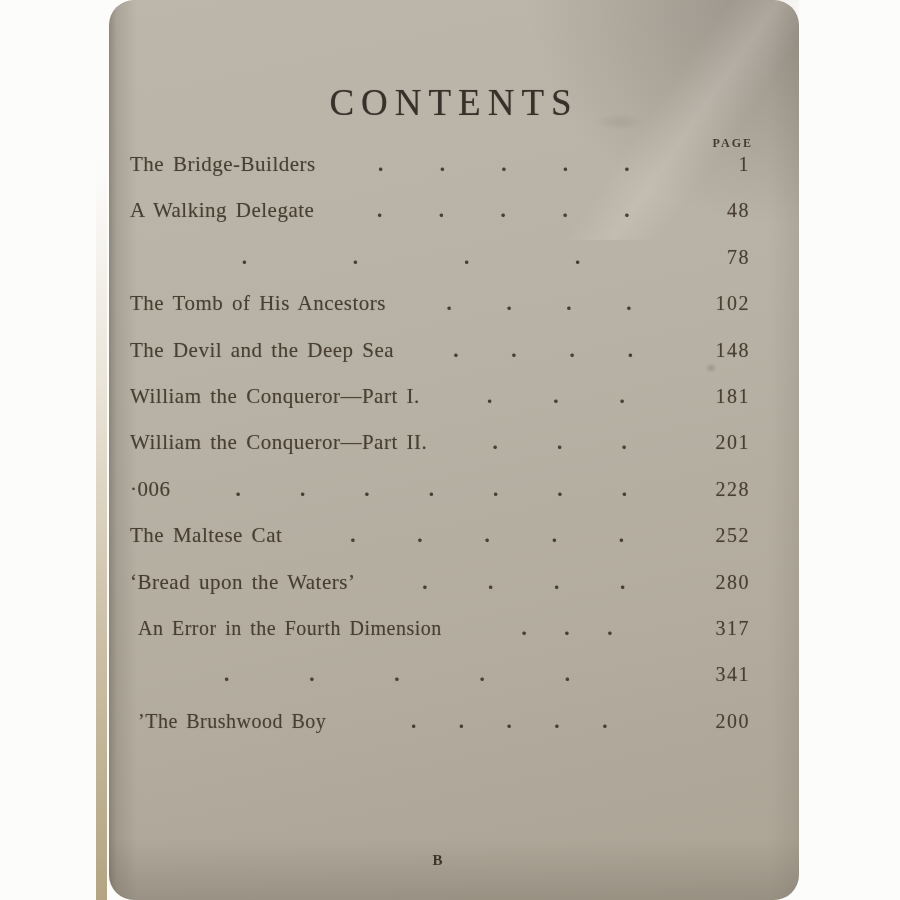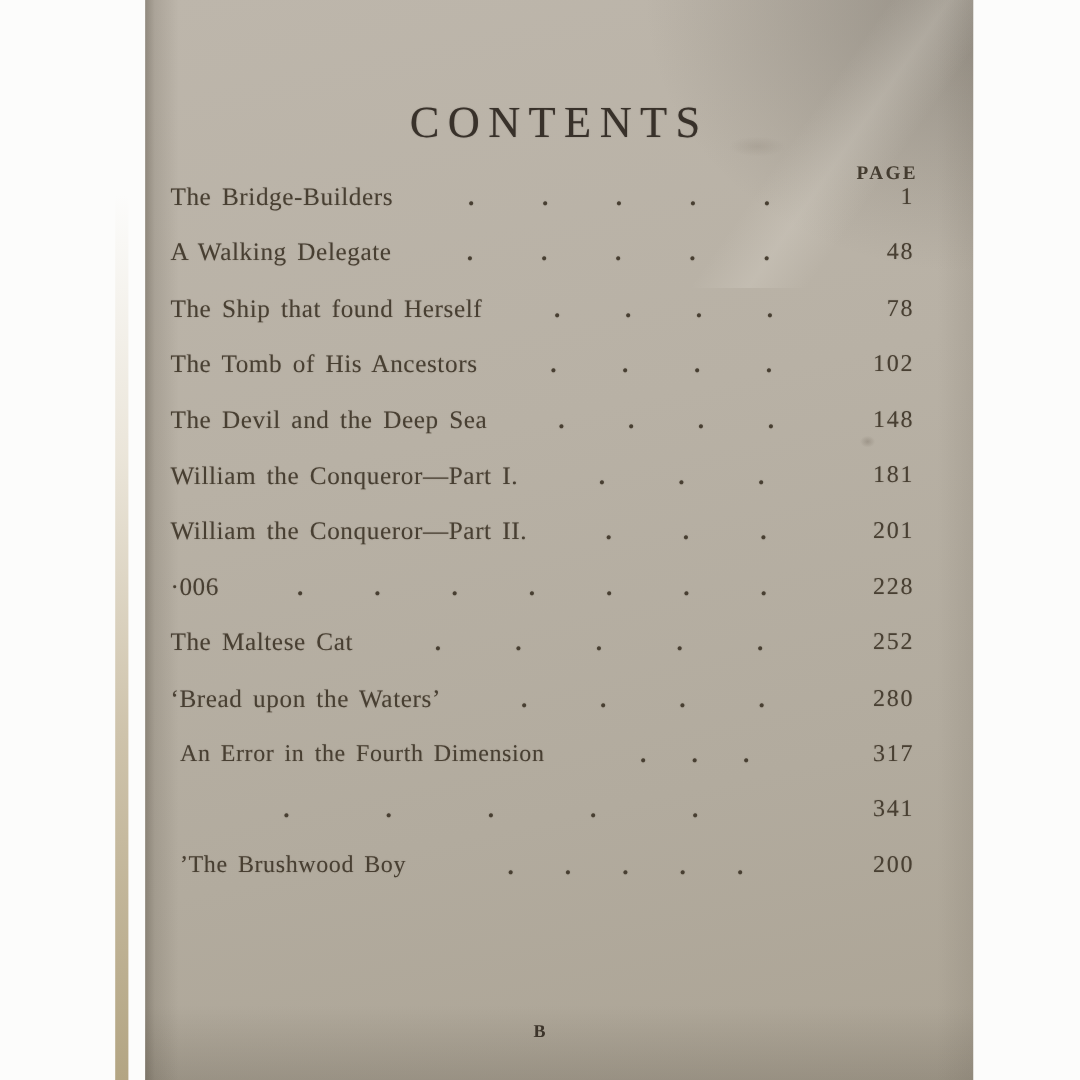--- a/index.html
+++ b/index.html
@@ -12,43 +12,44 @@
   .edge-strip{
     position:absolute;left:96px;top:0;width:11px;height:900px;
     background:linear-gradient(to bottom,
       rgba(235,231,222,0) 18%,
       rgba(214,202,177,0.45) 42%,
       rgba(198,185,157,0.85) 68%,
       #b3a583 100%);
   }
   
   .page{
-    position:absolute;left:121px;top:0;width:690px;height:900px;
+    position:absolute;left:109px;top:0;width:690px;height:900px;
     background:
       radial-gradient(9px 7px at 602px 368px, rgba(100,90,78,0.30), rgba(100,90,78,0) 70%),
       radial-gradient(34px 12px at 510px 122px, rgba(115,105,92,0.16), rgba(115,105,92,0) 70%),
       linear-gradient(to right, rgba(78,70,58,0.40) 0px, rgba(78,70,58,0.16) 8px, rgba(78,70,58,0) 28px),
       linear-gradient(to left, rgba(100,92,80,0.14) 0px, rgba(100,92,80,0) 30px),
       linear-gradient(to top, rgba(90,83,71,0.25) 0px, rgba(90,83,71,0) 62px),
       radial-gradient(55% 35% at 100% 0%, rgba(94,89,81,0.40), rgba(94,89,81,0) 72%),
       linear-gradient(168deg, #bdb6ab 0%, #b8b1a5 40%, #b2ab9e 72%, #aca495 100%);
+    border-radius: 25px;
   }
   
   .page::before{
     content:"";position:absolute;right:0;top:0;width:240px;height:240px;pointer-events:none;
     background:linear-gradient(125deg, rgba(0,0,0,0) 42%, rgba(218,213,203,0.30) 54%, rgba(0,0,0,0) 66%);
   }
   .title{
     position:absolute;top:81px;left:0;width:100%;text-align:center;
     font-size:37px;letter-spacing:7px;color:#38312a;font-weight:normal;margin:0;
     text-shadow:0 0 1px rgba(56,49,42,0.45);
   }
   .page-label{
     position:absolute;top:136px;right:46px;
-    font-size:16px;font-weight:bold;letter-spacing:2px;color:#443c30;
+    font-size:12px;font-weight:bold;letter-spacing:2px;color:#443c30;
   }
   .toc{position:absolute;top:141px;left:21px;right:49px;}
   .row{
     display:flex;align-items:flex-end;height:46.4px;line-height:46.4px;
     color:#483f32;white-space:nowrap;
   }
   .row .t{
     font-size:21px;letter-spacing:0.5px;word-spacing:3px;
     text-shadow:0 0 1px rgba(72,63,50,0.35);
   }
@@ -94,21 +95,20 @@
     <span class="leader">
             <span class="dot">.</span>
             <span class="dot">.</span>
             <span class="dot">.</span>
             <span class="dot">.</span>
             <span class="dot">.</span>
           </span>
     <span class="num">48</span>
   </div>
         <div class="row">
-    <span class="t">The Ship that found Herself</span>
     <span class="leader">
             <span class="dot">.</span>
             <span class="dot">.</span>
             <span class="dot">.</span>
             <span class="dot">.</span>
           </span>
     <span class="num">78</span>
   </div>
         <div class="row">
     <span class="t">The Tomb of His Ancestors</span>

